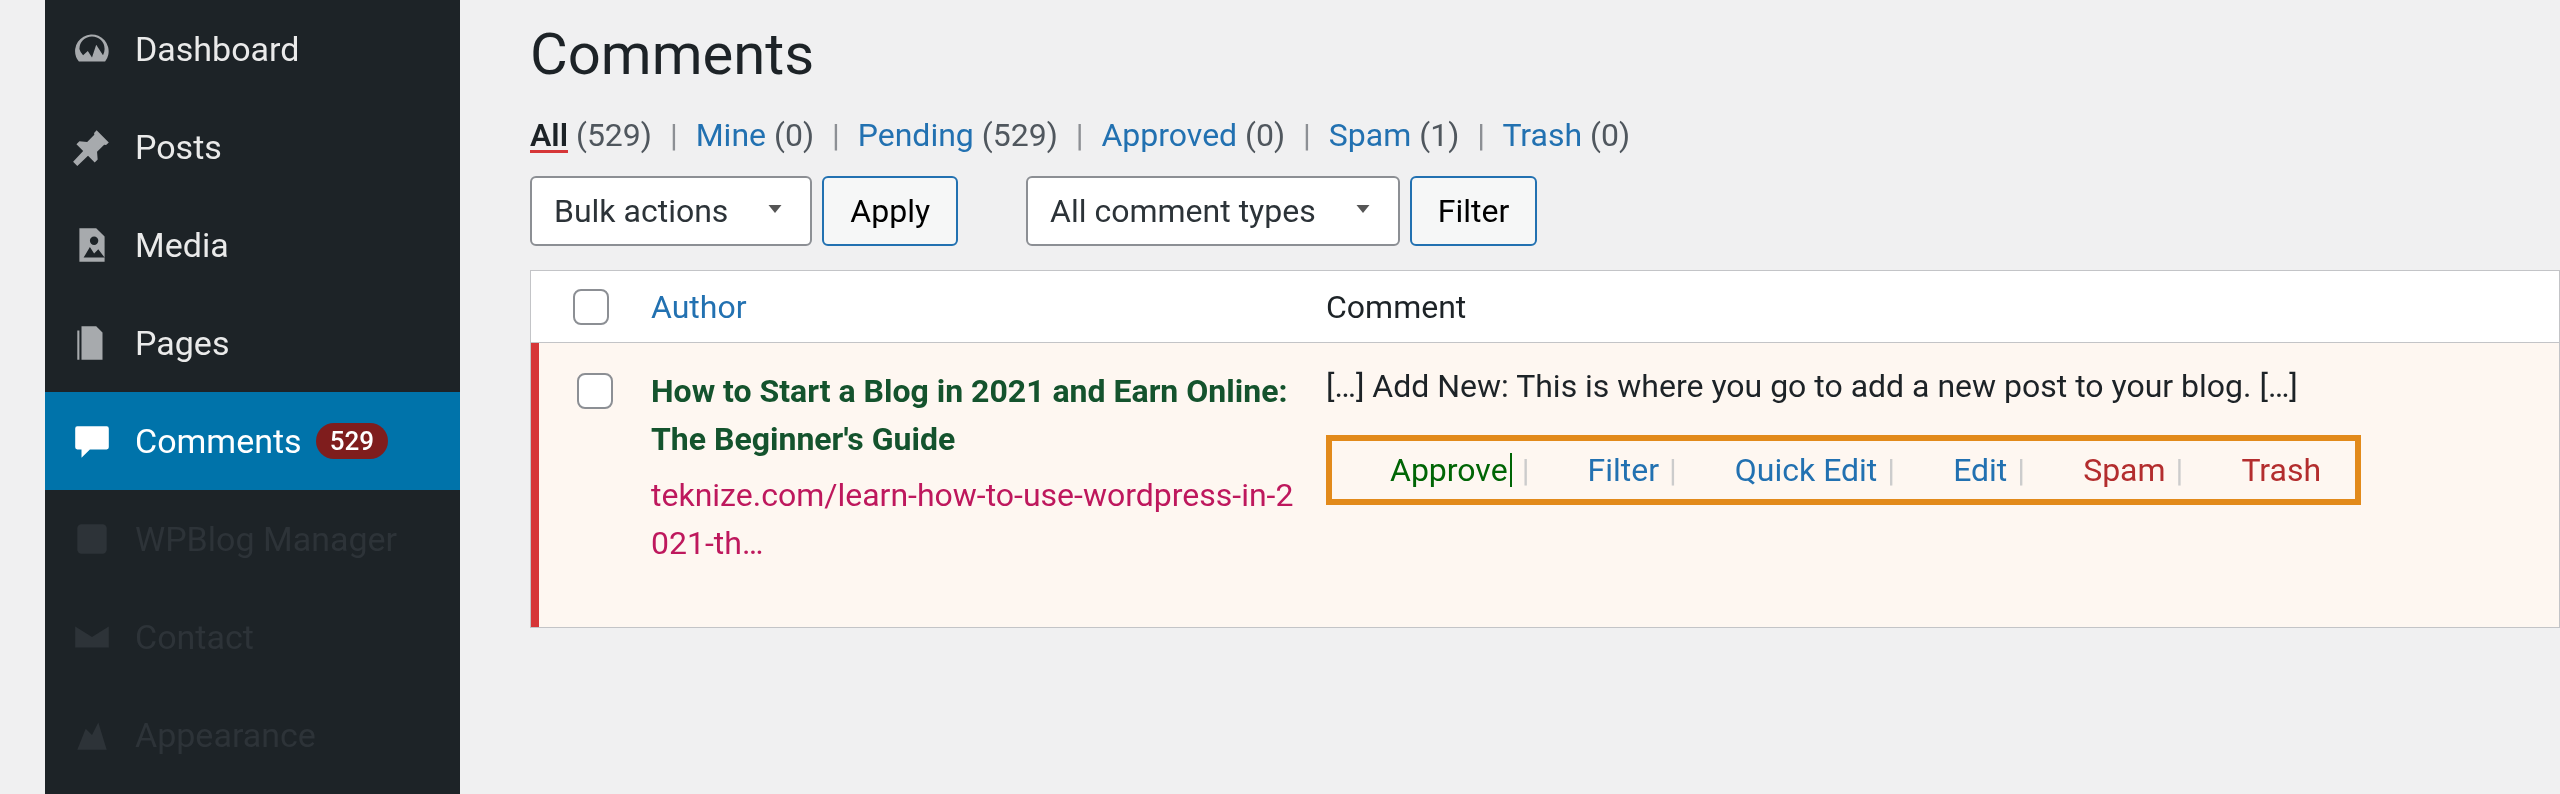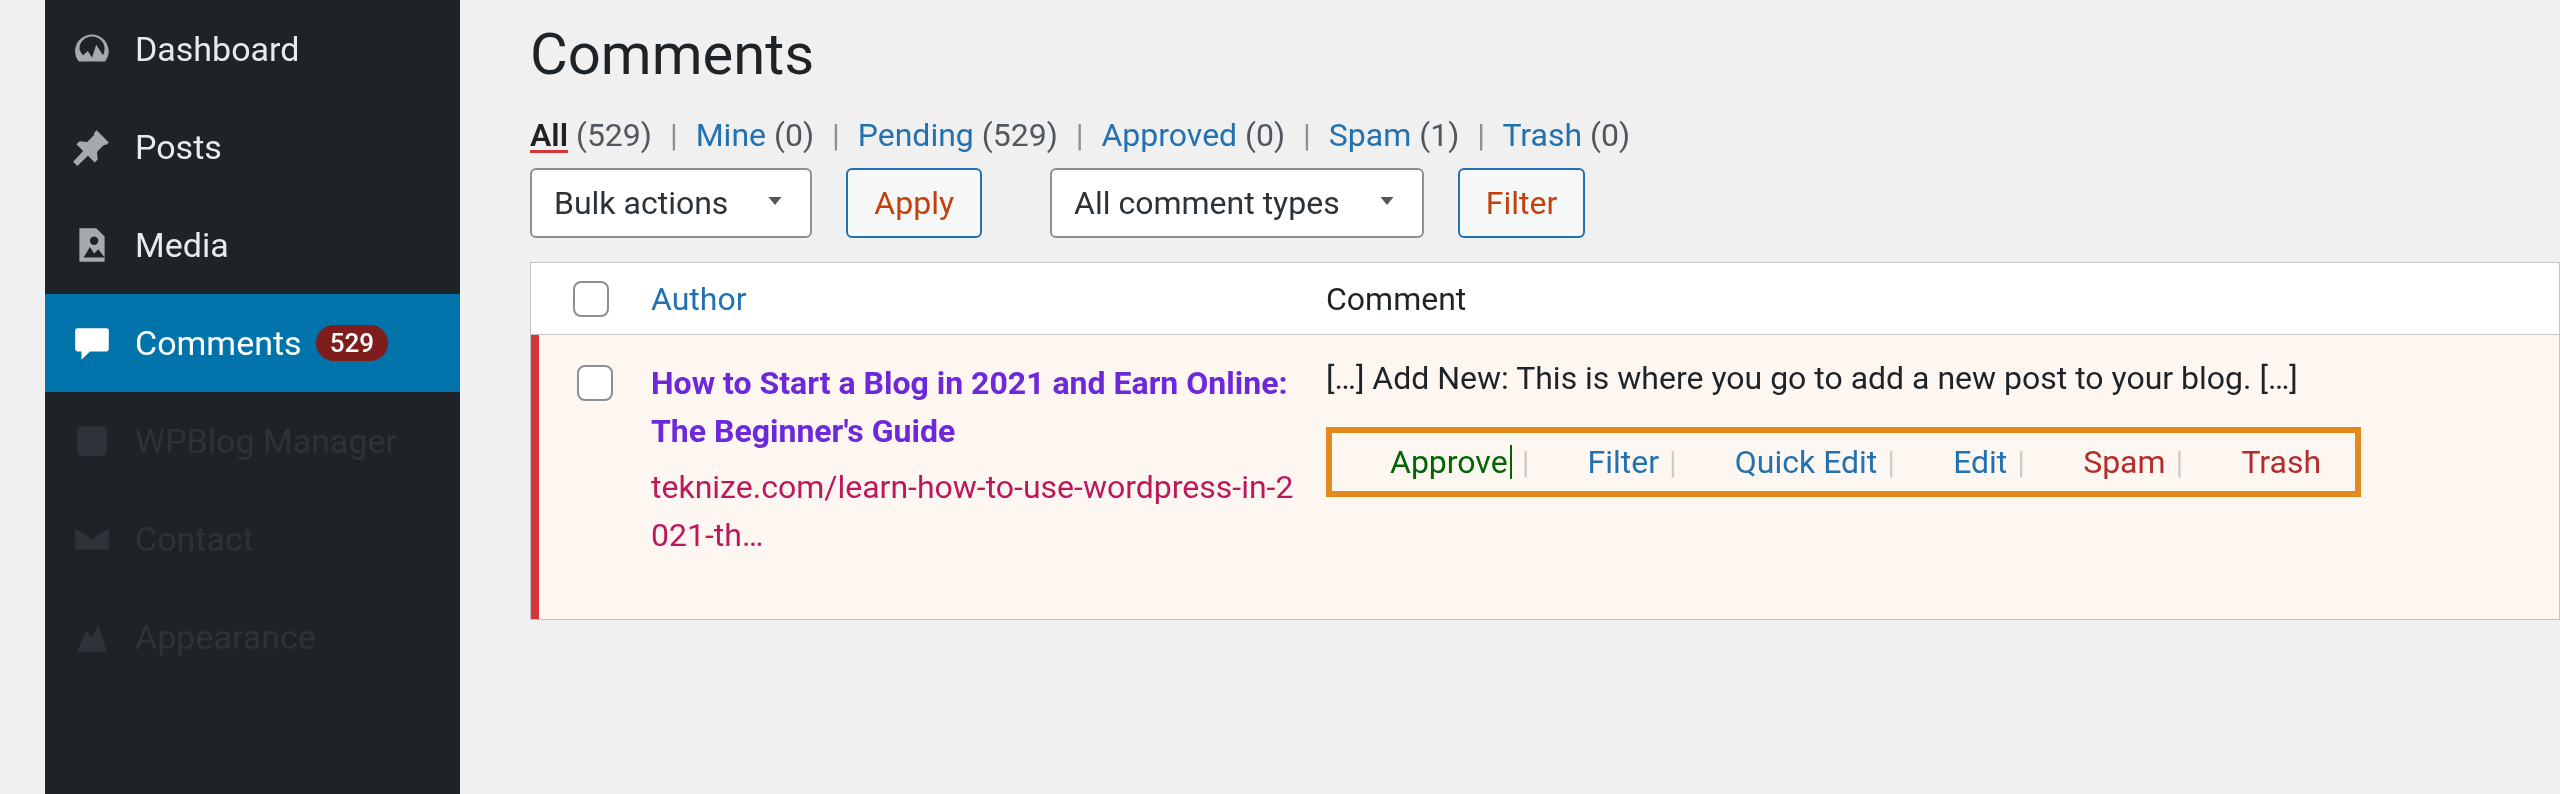--- a/index.html
+++ b/index.html
@@ -14,42 +14,42 @@
   .menu-icon { width: 42px; height: 42px; margin-right: 22px; display: inline-flex; align-items: center; justify-content: center; flex: 0 0 42px; }
   .menu-icon svg { width: 42px; height: 42px; fill: #a7aaad; }
   .menu-item.active .menu-icon svg { fill: #fff; }
   .menu-item.dim .menu-icon svg { fill: #2d3338; }
   .badge { display: inline-flex; align-items: center; justify-content: center; background: #7f1d1d; color: #fff; border-radius: 18px; height: 36px; min-width: 60px; padding: 0 14px; font-size: 26px; margin-left: 14px; font-weight: 500; }
 
   
   .main { position: absolute; left: 460px; top: 0; right: 0; bottom: 0; background: #f0f0f1; padding: 20px 0 0 70px; }
   .page-title { font-size: 58px; font-weight: 400; color: #1d2327; margin-bottom: 28px; }
 
-  .subsub { font-size: 32px; color: #50575e; margin-bottom: 14px; }
+  .subsub { font-size: 32px; color: #50575e; margin-bottom: 22px; }
   .subsub .lab { color: #2271b1; cursor: pointer; }
   .subsub .current { color: #1d2327; font-weight: 600; text-decoration: underline; text-underline-offset: 4px; text-decoration-color: #d63638; text-decoration-thickness: 3px; }
   .subsub .cnt { color: #50575e; }
   .sep { color: #8c8f94; padding: 0 10px; }
 
   .actions-row { display: flex; align-items: center; gap: 10px; margin-bottom: 24px; }
   .select-box, .btn { height: 70px; font-size: 32px; border: 2px solid #8c8f94; border-radius: 6px; background: #fff; display: inline-flex; align-items: center; padding: 0 22px; cursor: pointer; color: #2c3338; }
   .select-box .chev { margin-left: 34px; }
-  .btn.outline { border-color: #2271b1; color: #c2410c; background: #f6f7f7; padding: 0 26px; margin-left: 24px; }
+  .btn.outline { border-color: #2271b1; color: #000000; background: #f6f7f7; padding: 0 26px; }
   .gap { width: 48px; }
 
   .table-wrap { border: 1px solid #c3c4c7; background: #fff; }
   .thead { display: flex; align-items: center; height: 72px; border-bottom: 1px solid #c3c4c7; }
   .thead .col-cb { width: 120px; display: flex; align-items: center; justify-content: center; }
   .thead .col-author { width: 675px; font-size: 32px; color: #2271b1; font-weight: 400; cursor: pointer; }
   .thead .col-comment { flex: 1; font-size: 32px; color: #1d2327; font-weight: 400; }
 
   .row { display: flex; padding: 24px 0 60px 0; background: #fef7f1; border-left: 8px solid #d63638; }
   .row .col-cb { width: 112px; display: flex; justify-content: center; padding-top: 6px; }
   .row .col-author { width: 675px; font-size: 32px; color: #1d2327; padding-right: 32px; }
-  .row .col-author .ttl { font-weight: 700; color: #6d28d9; line-height: 1.5; }
+  .row .col-author .ttl { font-weight: 700; color: #14532d; line-height: 1.5; }
   .row .col-author .lnk { color: #be185d; display: inline-block; margin-top: 8px; line-height: 1.5; word-break: break-all; }
   .row .col-comment { flex: 1; font-size: 32px; color: #1d2327; padding-right: 20px; }
   .row .col-comment .txt { margin-bottom: 30px; }
   .row-actions { display: inline-flex; align-items: center; border: 6px solid #e28a1b; padding: 10px 34px 10px 10px; font-size: 32px; }
   .row-actions .act { cursor: pointer; margin-left: 48px; }
   .row-actions .approve { color: #006505; }
   .row-actions .link { color: #2271b1; }
   .row-actions .danger { color: #b32d2e; }
   .row-actions .asep { color: #ccc; padding: 0 10px; }
   .caret { display:inline-block; width:2px; height:34px; background:#006505; vertical-align:middle; margin-left:2px; }
@@ -77,20 +77,28 @@
     <span>Posts</span>
   </div>
   <div class="menu-item">
     <span class="menu-icon">
       <svg viewBox="0 0 20 20">
           <path d="M12 2l4 4v12H4V2h8zm-1 8a2 2 0 1 0 0-4 2 2 0 0 0 0 4zm-5 6h10l-3-4-2 2-2-3z"></path>
         </svg>
     </span>
     <span>Media</span>
   </div>
+  <div class="menu-item">
+    <span class="menu-icon">
+      <svg viewBox="0 0 20 20">
+          <path d="M5 2h7l3 3v13H5zM4 4H3v14h1zm3 4h6v1H7zm0 3h6v1H7zm0 3h4v1H7z"></path>
+        </svg>
+    </span>
+    <span>Pages</span>
+  </div>
   <div class="menu-item active">
     <span class="menu-icon">
       <svg viewBox="0 0 20 20">
           <path d="M3 3h14a1 1 0 0 1 1 1v9a1 1 0 0 1-1 1H9l-4 4v-4H3a1 1 0 0 1-1-1V4a1 1 0 0 1 1-1z"></path>
         </svg>
     </span>
     <span>Comments</span>
     <span class="badge">529</span>
   </div>
   <div class="menu-item dim">

